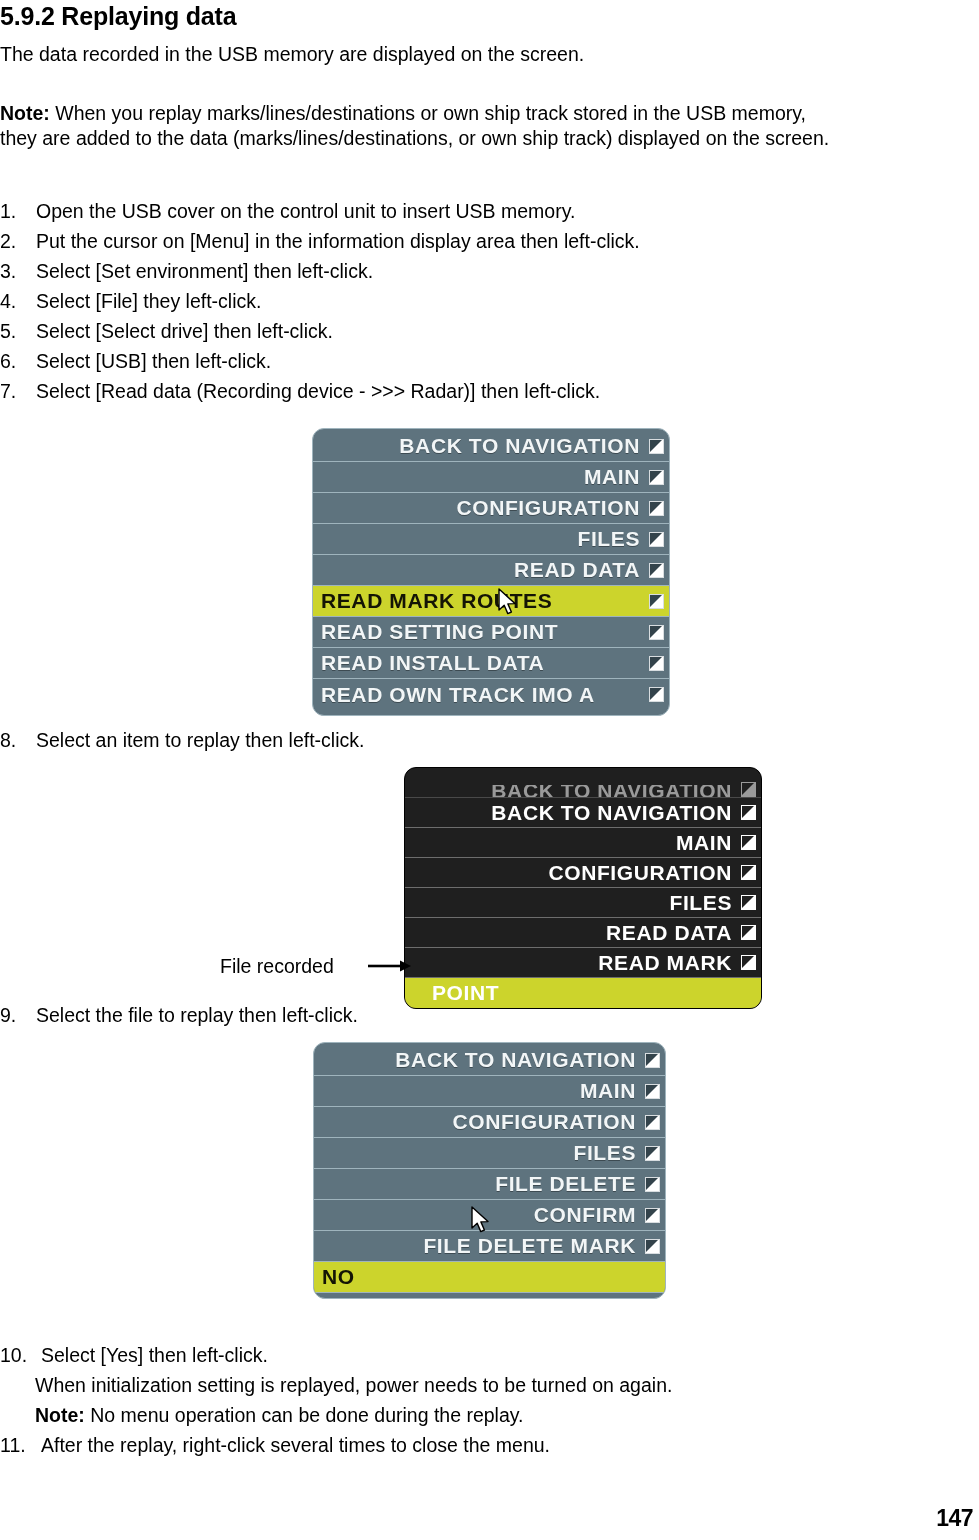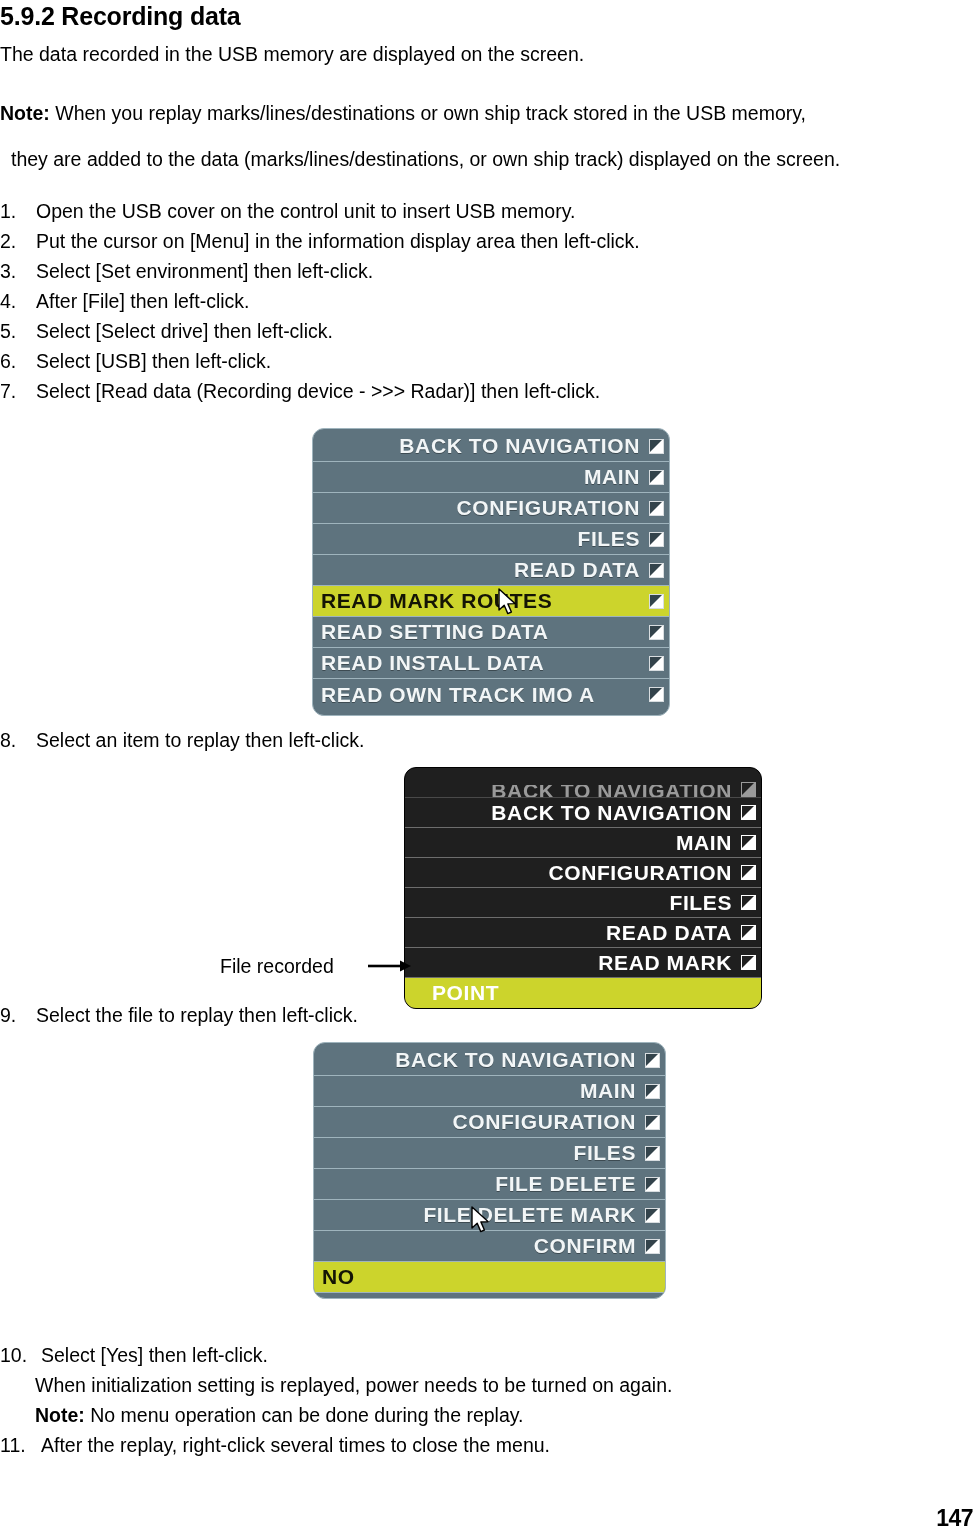--- a/index.html
+++ b/index.html
@@ -175,43 +175,43 @@
     position: absolute;
     height: 14px;
     width: 44px;
   }
 </style>
 </head>
 <body>
 
 <div class="page">
 
-  <div class="heading">5.9.2 Recording data</div>
+  <div class="heading">5.9.2 Replaying data</div>
 
   <div class="para" style="left:0px; top:101px;"><b>Note:</b> <span>When you replay marks/lines/destinations or own ship track stored in the USB memory,</span></div>
 
   <div class="para" style="left:0px; top:42px;">The data recorded in the USB memory are displayed on the screen.</div>
-  <div class="para" style="left:11px; top:126px;margin-top:21px;"><span>they are added to the data (marks/lines/destinations, or own ship track) displayed on the screen.</span></div>
+  <div class="para" style="left:0px; top:126px;"><span>they are added to the data (marks/lines/destinations, or own ship track) displayed on the screen.</span></div>
 
   <div class="steps" id="steps-1-7" style="top:196px;">
       <div class="step">
         <span class="step-num">1.</span>
         <span class="step-text">Open the USB cover on the control unit to insert USB memory.</span>
       </div>
       <div class="step">
         <span class="step-num">2.</span>
         <span class="step-text">Put the cursor on [Menu] in the information display area then left-click.</span>
       </div>
       <div class="step">
         <span class="step-num">3.</span>
         <span class="step-text">Select [Set environment] then left-click.</span>
       </div>
       <div class="step">
         <span class="step-num">4.</span>
-        <span class="step-text">After [File] then left-click.</span>
+        <span class="step-text">Select [File] they left-click.</span>
       </div>
       <div class="step">
         <span class="step-num">5.</span>
         <span class="step-text">Select [Select drive] then left-click.</span>
       </div>
       <div class="step">
         <span class="step-num">6.</span>
         <span class="step-text">Select [USB] then left-click.</span>
       </div>
       <div class="step">
@@ -239,21 +239,21 @@
       </div>
       <div class="mrow">
         <span class="label">READ DATA</span>
         <span class="subicon"></span>
       </div>
       <div class="mrow leftal sel">
         <span class="label">READ MARK ROUTES</span>
         <span class="subicon"></span>
       </div>
       <div class="mrow leftal">
-        <span class="label">READ SETTING DATA</span>
+        <span class="label">READ SETTING POINT</span>
         <span class="subicon"></span>
       </div>
       <div class="mrow leftal">
         <span class="label">READ INSTALL DATA</span>
         <span class="subicon"></span>
       </div>
       <div class="mrow leftal last">
         <span class="label">READ OWN TRACK IMO A</span>
         <span class="subicon"></span>
       </div>
@@ -333,25 +333,25 @@
       </div>
       <div class="mrow">
         <span class="label">FILES</span>
         <span class="subicon"></span>
       </div>
       <div class="mrow">
         <span class="label">FILE DELETE</span>
         <span class="subicon"></span>
       </div>
       <div class="mrow">
+        <span class="label">CONFIRM</span>
+        <span class="subicon"></span>
+      </div>
+      <div class="mrow">
         <span class="label">FILE DELETE MARK</span>
-        <span class="subicon"></span>
-      </div>
-      <div class="mrow">
-        <span class="label">CONFIRM</span>
         <span class="subicon"></span>
       </div>
       <div class="mrow leftal sel">
         <span class="label">NO</span>
         <span class="subicon hidden"></span>
       </div>
     </div>
 
   <svg class="cursor" style="left:470px; top:1206px;" viewBox="0 0 22 30">
     <path d="M2,1 L2,22 L7.2,17.2 L10.8,25.6 L14.4,24 L10.9,15.9 L18,15.6 Z" fill="#ffffff" stroke="#000000" stroke-width="1.4" stroke-linejoin="round"></path>

